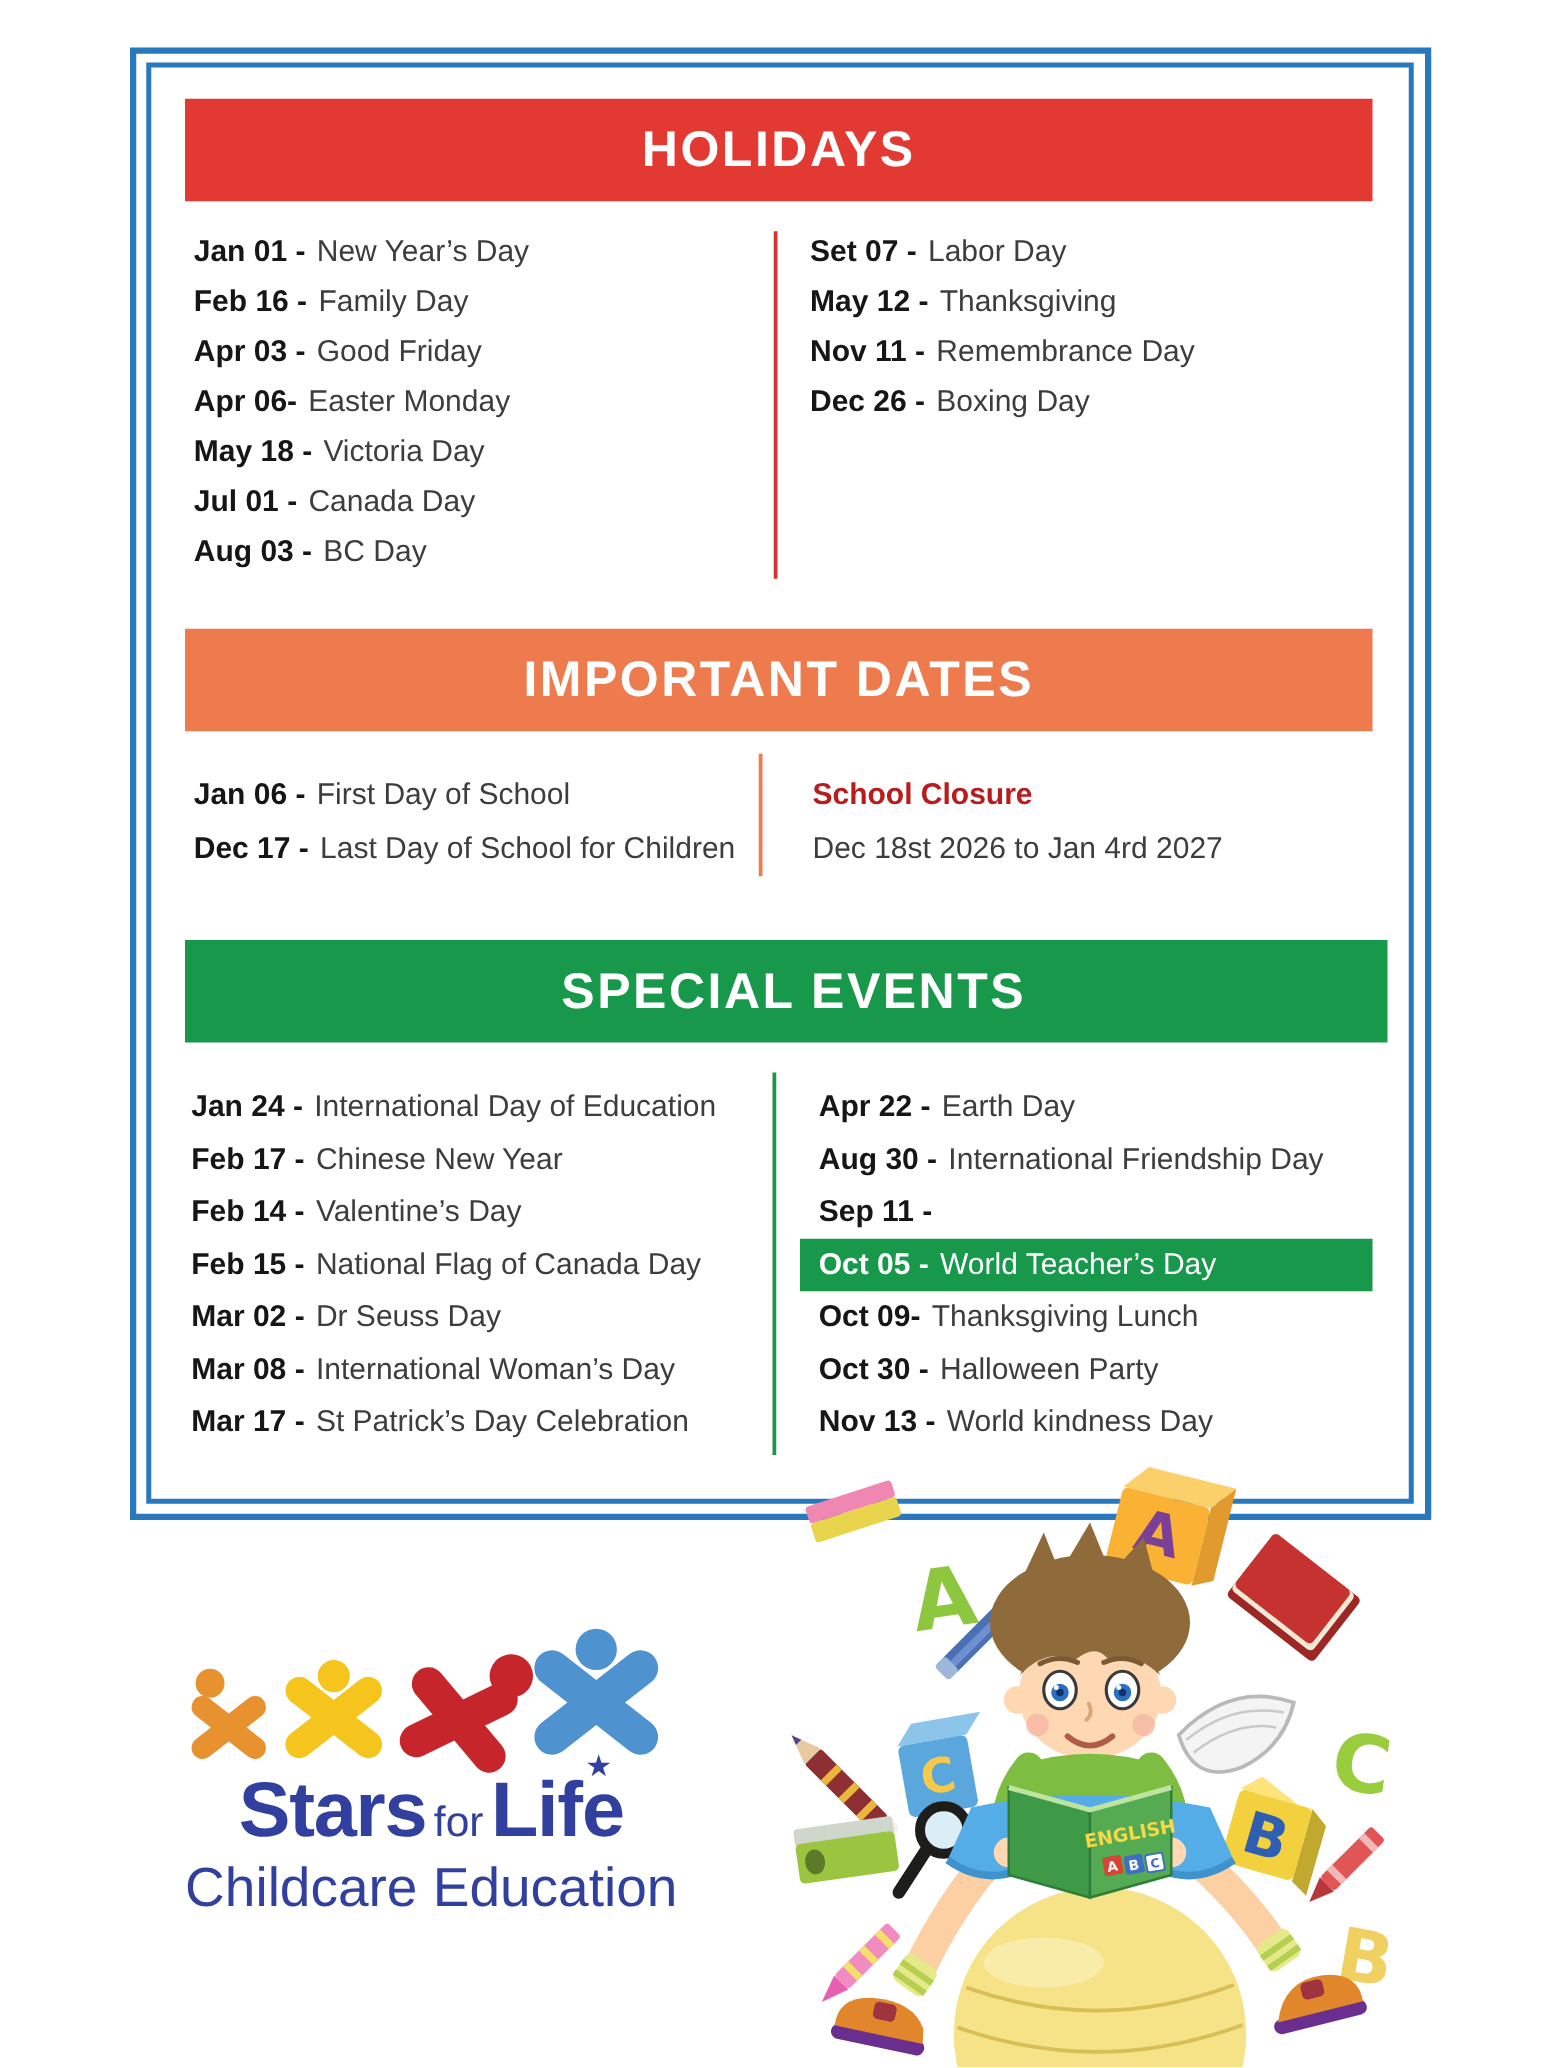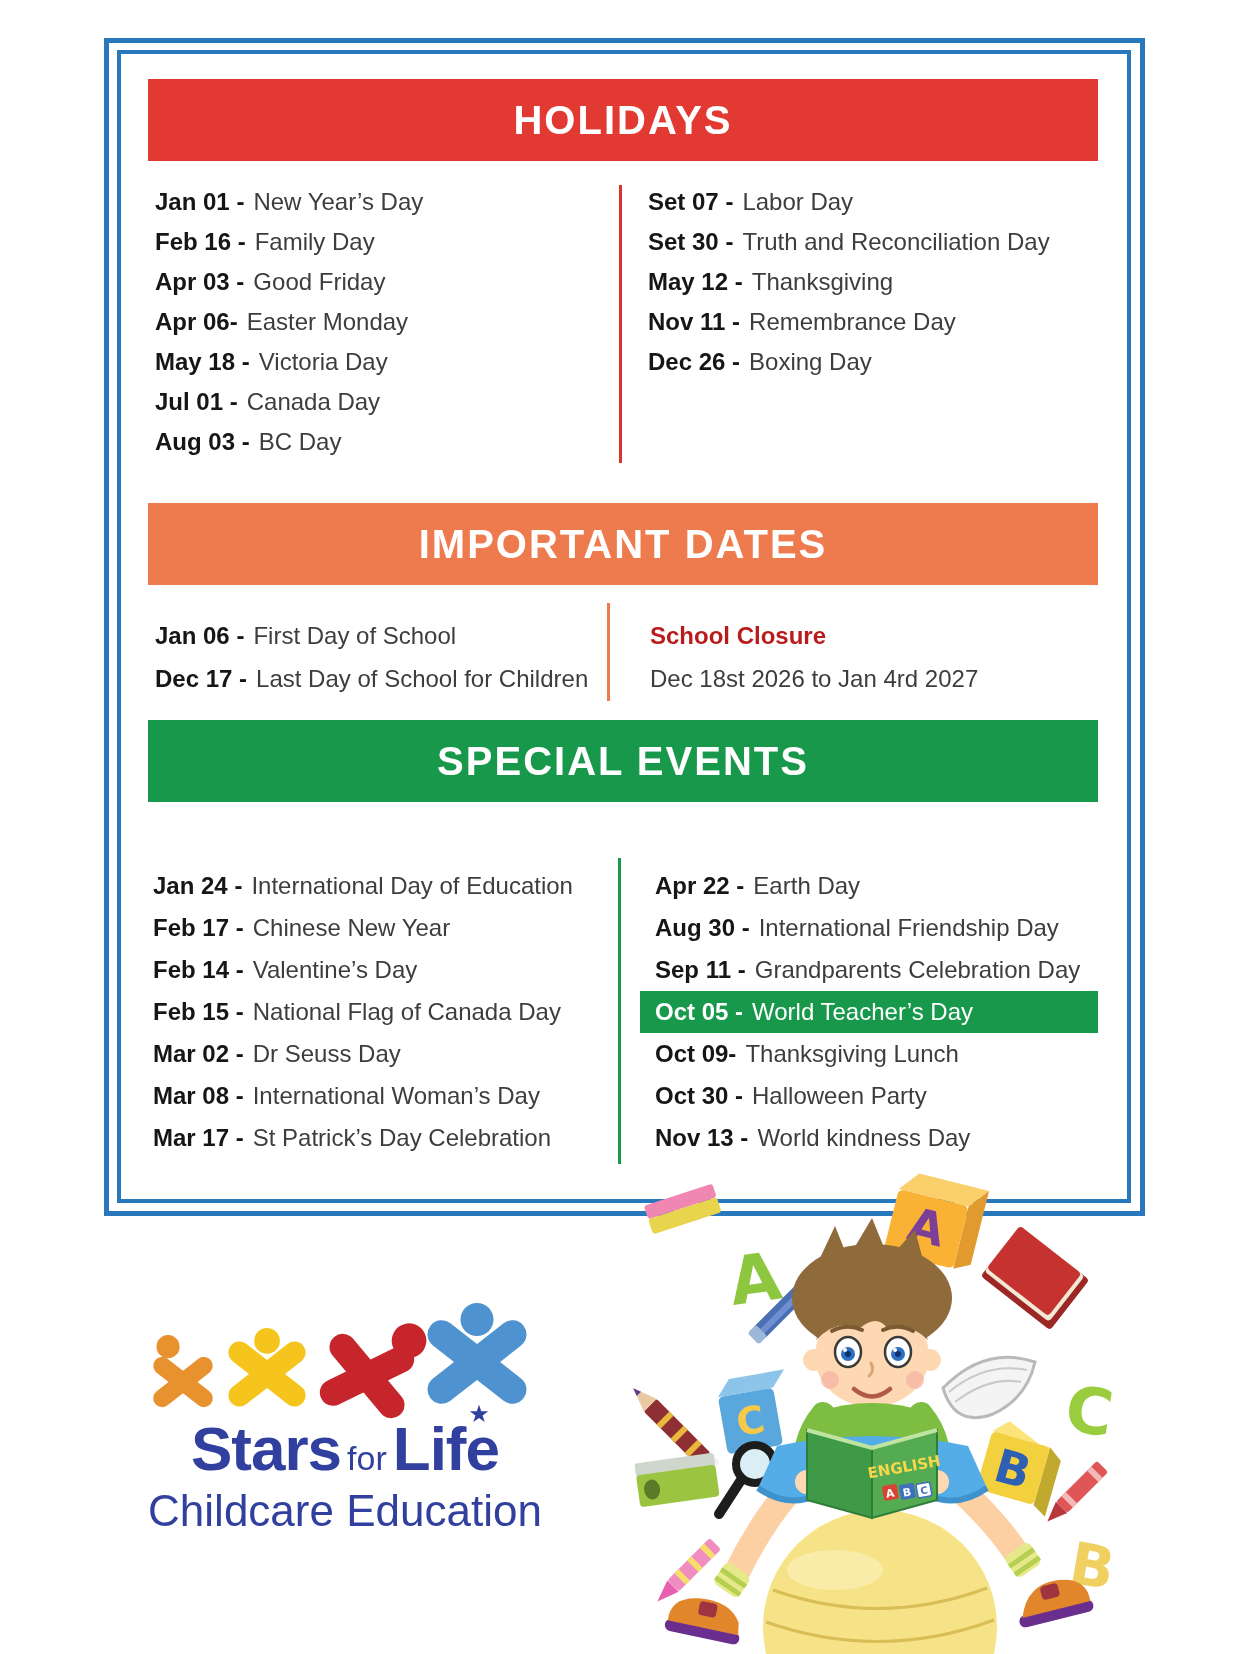--- a/index.html
+++ b/index.html
@@ -5,21 +5,21 @@
   html,body{margin:0;padding:0;background:#ffffff;}
   .page{position:relative;width:1250px;height:1654px;background:#ffffff;overflow:hidden;
         font-family:"Liberation Sans","DejaVu Sans",sans-serif;}
   .frame{position:absolute;box-sizing:border-box;}
   .frame.outer{left:104px;top:38px;width:1041px;height:1178px;border:5px solid #2878be;}
   .frame.inner{left:117px;top:50px;width:1014px;height:1153px;border:4px solid #2878be;}
   .banner{position:absolute;left:148px;width:950px;height:82px;display:flex;align-items:center;justify-content:center;}
   .banner span{color:#ffffff;font-weight:700;font-size:40px;letter-spacing:2px;}
   .banner.red{top:79px;background:#e23a33;}
   .banner.orange{top:503px;background:#ee7b4e;}
-  .banner.green{top:720px;background:#17984b;}
+  .banner.green{top:752px;background:#17984b;padding-left:12px;}
   .divider{position:absolute;width:3px;}
   .divider.red{left:619px;top:185px;height:278px;background:#d8342d;}
   .divider.orange{left:607px;top:603px;height:98px;background:#ee7b4e;}
   .divider.green{left:618px;top:858px;height:306px;background:#17984b;}
   .list{position:absolute;}
   .row{display:flex;align-items:center;white-space:nowrap;height:40px;font-size:24px;}
   .rh42 .row{height:42px;}
   .d{font-weight:700;color:#161616;margin-right:9px;}
   .n{color:#3d3d3d;}
   .list.holidays-left{left:155px;top:182px;width:450px;}
@@ -89,24 +89,20 @@
       </div>
     </div>
   <div class="divider red"></div>
   <div class="list holidays-right">
 
   <div class="row">
         <span class="d">Set 07 -</span>
         <span class="n">Labor Day</span>
       </div>
       <div class="row">
-        <span class="d">Set 30 -</span>
-        <span class="n">Truth and Reconciliation Day</span>
-      </div>
-      <div class="row">
         <span class="d">May 12 -</span>
         <span class="n">Thanksgiving</span>
       </div>
       <div class="row">
         <span class="d">Nov 11 -</span>
         <span class="n">Remembrance Day</span>
       </div>
       <div class="row">
         <span class="d">Dec 26 -</span>
         <span class="n">Boxing Day</span>
@@ -177,21 +173,20 @@
   <div class="row">
         <span class="d">Apr 22 -</span>
         <span class="n">Earth Day</span>
       </div>
       <div class="row">
         <span class="d">Aug 30 -</span>
         <span class="n">International Friendship Day</span>
       </div>
       <div class="row">
         <span class="d">Sep 11 -</span>
-        <span class="n">Grandparents Celebration Day</span>
       </div>
       <div class="row highlight">
         <span class="d">Oct 05 -</span>
         <span class="n">World Teacher’s Day</span>
       </div>
       <div class="row">
         <span class="d">Oct 09-</span>
         <span class="n">Thanksgiving Lunch</span>
       </div>
       <div class="row">

